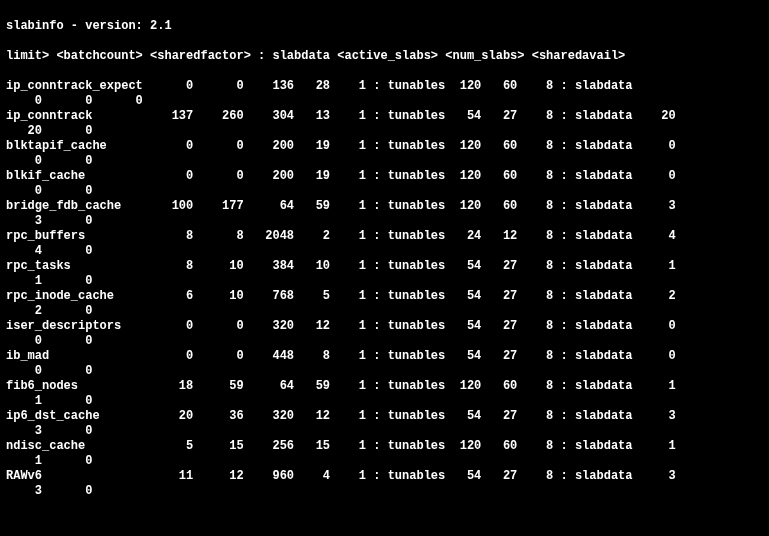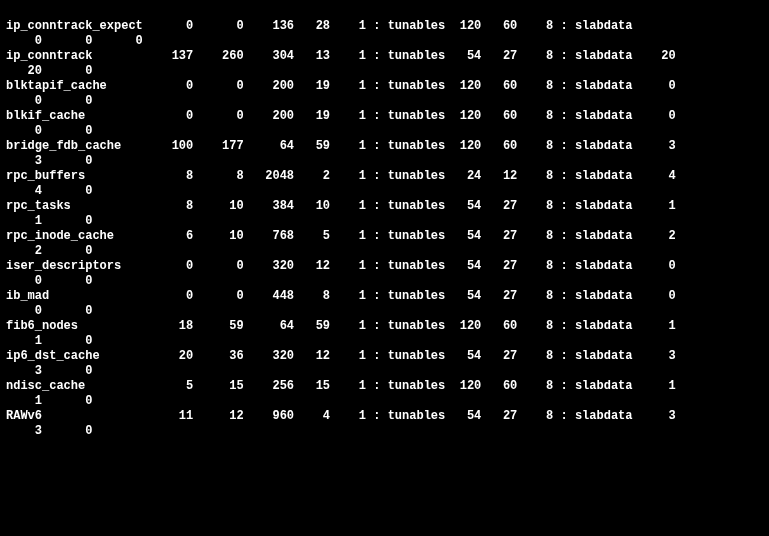--- a/index.html
+++ b/index.html
@@ -18,15 +18,17 @@
   .terminal {
     padding: 4px 6px;
     white-space: pre;
   }
   .line { min-height: 15px; }
 </style>
 </head>
 <body>
 
 <div class="terminal">
+<div class="line">slabinfo - version: 2.1</div>
+<div class="line">limit&gt; &lt;batchcount&gt; &lt;sharedfactor&gt; : slabdata &lt;active_slabs&gt; &lt;num_slabs&gt; &lt;sharedavail&gt;</div>
 <div id="rows"><div class="line">ip_conntrack_expect      0      0    136   28    1 : tunables  120   60    8 : slabdata      </div><div class="line">    0      0      0</div><div class="line">ip_conntrack           137    260    304   13    1 : tunables   54   27    8 : slabdata    20</div><div class="line">   20      0</div><div class="line">blktapif_cache           0      0    200   19    1 : tunables  120   60    8 : slabdata     0</div><div class="line">    0      0</div><div class="line">blkif_cache              0      0    200   19    1 : tunables  120   60    8 : slabdata     0</div><div class="line">    0      0</div><div class="line">bridge_fdb_cache       100    177     64   59    1 : tunables  120   60    8 : slabdata     3</div><div class="line">    3      0</div><div class="line">rpc_buffers              8      8   2048    2    1 : tunables   24   12    8 : slabdata     4</div><div class="line">    4      0</div><div class="line">rpc_tasks                8     10    384   10    1 : tunables   54   27    8 : slabdata     1</div><div class="line">    1      0</div><div class="line">rpc_inode_cache          6     10    768    5    1 : tunables   54   27    8 : slabdata     2</div><div class="line">    2      0</div><div class="line">iser_descriptors         0      0    320   12    1 : tunables   54   27    8 : slabdata     0</div><div class="line">    0      0</div><div class="line">ib_mad                   0      0    448    8    1 : tunables   54   27    8 : slabdata     0</div><div class="line">    0      0</div><div class="line">fib6_nodes              18     59     64   59    1 : tunables  120   60    8 : slabdata     1</div><div class="line">    1      0</div><div class="line">ip6_dst_cache           20     36    320   12    1 : tunables   54   27    8 : slabdata     3</div><div class="line">    3      0</div><div class="line">ndisc_cache              5     15    256   15    1 : tunables  120   60    8 : slabdata     1</div><div class="line">    1      0</div><div class="line">RAWv6                   11     12    960    4    1 : tunables   54   27    8 : slabdata     3</div><div class="line">    3      0</div></div>
 
 </div>
 
 </body></html>

